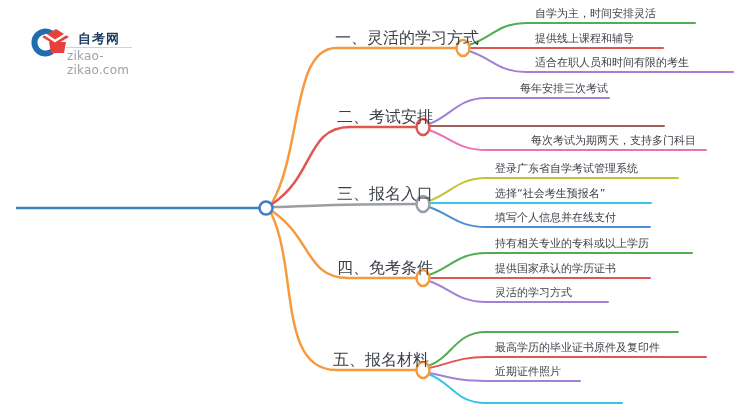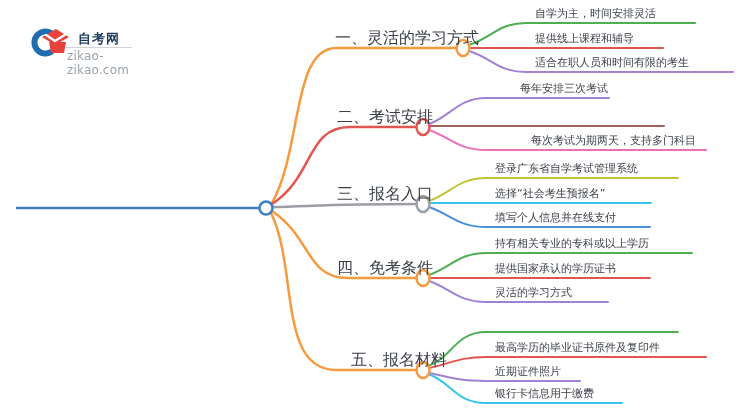--- a/index.html
+++ b/index.html
@@ -69,34 +69,33 @@
     <div class="logo-title">自考网</div>
     <div class="logo-divider"></div>
     <div class="logo-domain">zikao-zikao.com</div>
   </div>
 
 
   <div class="txt branch-label" style="left:335px;top:29px;">一、灵活的学习方式</div>
   <div class="txt branch-label" style="left:337px;top:108px;">二、考试安排</div>
   <div class="txt branch-label" style="left:337px;top:185px;">三、报名入口</div>
   <div class="txt branch-label" style="left:337px;top:259px;">四、免考条件</div>
-  <div class="txt branch-label" style="left:333px;top:351px;margin-left:18px;">五、报名材料</div>
+  <div class="txt branch-label" style="left:333px;top:351px;">五、报名材料</div>
 
   <div class="txt leaf-label" style="left:535px;top:5px;">自学为主，时间安排灵活</div>
   <div class="txt leaf-label" style="left:535px;top:30px;">提供线上课程和辅导</div>
   <div class="txt leaf-label" style="left:535px;top:54px;">适合在职人员和时间有限的考生</div>
 
   <div class="txt leaf-label" style="left:520px;top:80px;">每年安排三次考试</div>
   <div class="txt leaf-label" style="left:495px;top:132px;margin-left:36px;">每次考试为期两天，支持多门科目</div>
 
   <div class="txt leaf-label" style="left:495px;top:160px;">登录广东省自学考试管理系统</div>
   <div class="txt leaf-label" style="left:495px;top:185px;">选择“社会考生预报名”</div>
   <div class="txt leaf-label" style="left:495px;top:209px;">填写个人信息并在线支付</div>
 
   <div class="txt leaf-label" style="left:495px;top:235px;text-align:right;">持有相关专业的专科或以上学历</div>
   <div class="txt leaf-label" style="left:495px;top:260px;">提供国家承认的学历证书</div>
   <div class="txt leaf-label" style="left:495px;top:284px;">灵活的学习方式</div>
 
   <div class="txt leaf-label" style="left:495px;top:339px;">最高学历的毕业证书原件及复印件</div>
   <div class="txt leaf-label" style="left:495px;top:363px;">近期证件照片</div>
-  <div class="txt leaf-label" style="left:495px;top:385px;">银行卡信息用于缴费</div>
 
 </div>
 
 </body></html>

